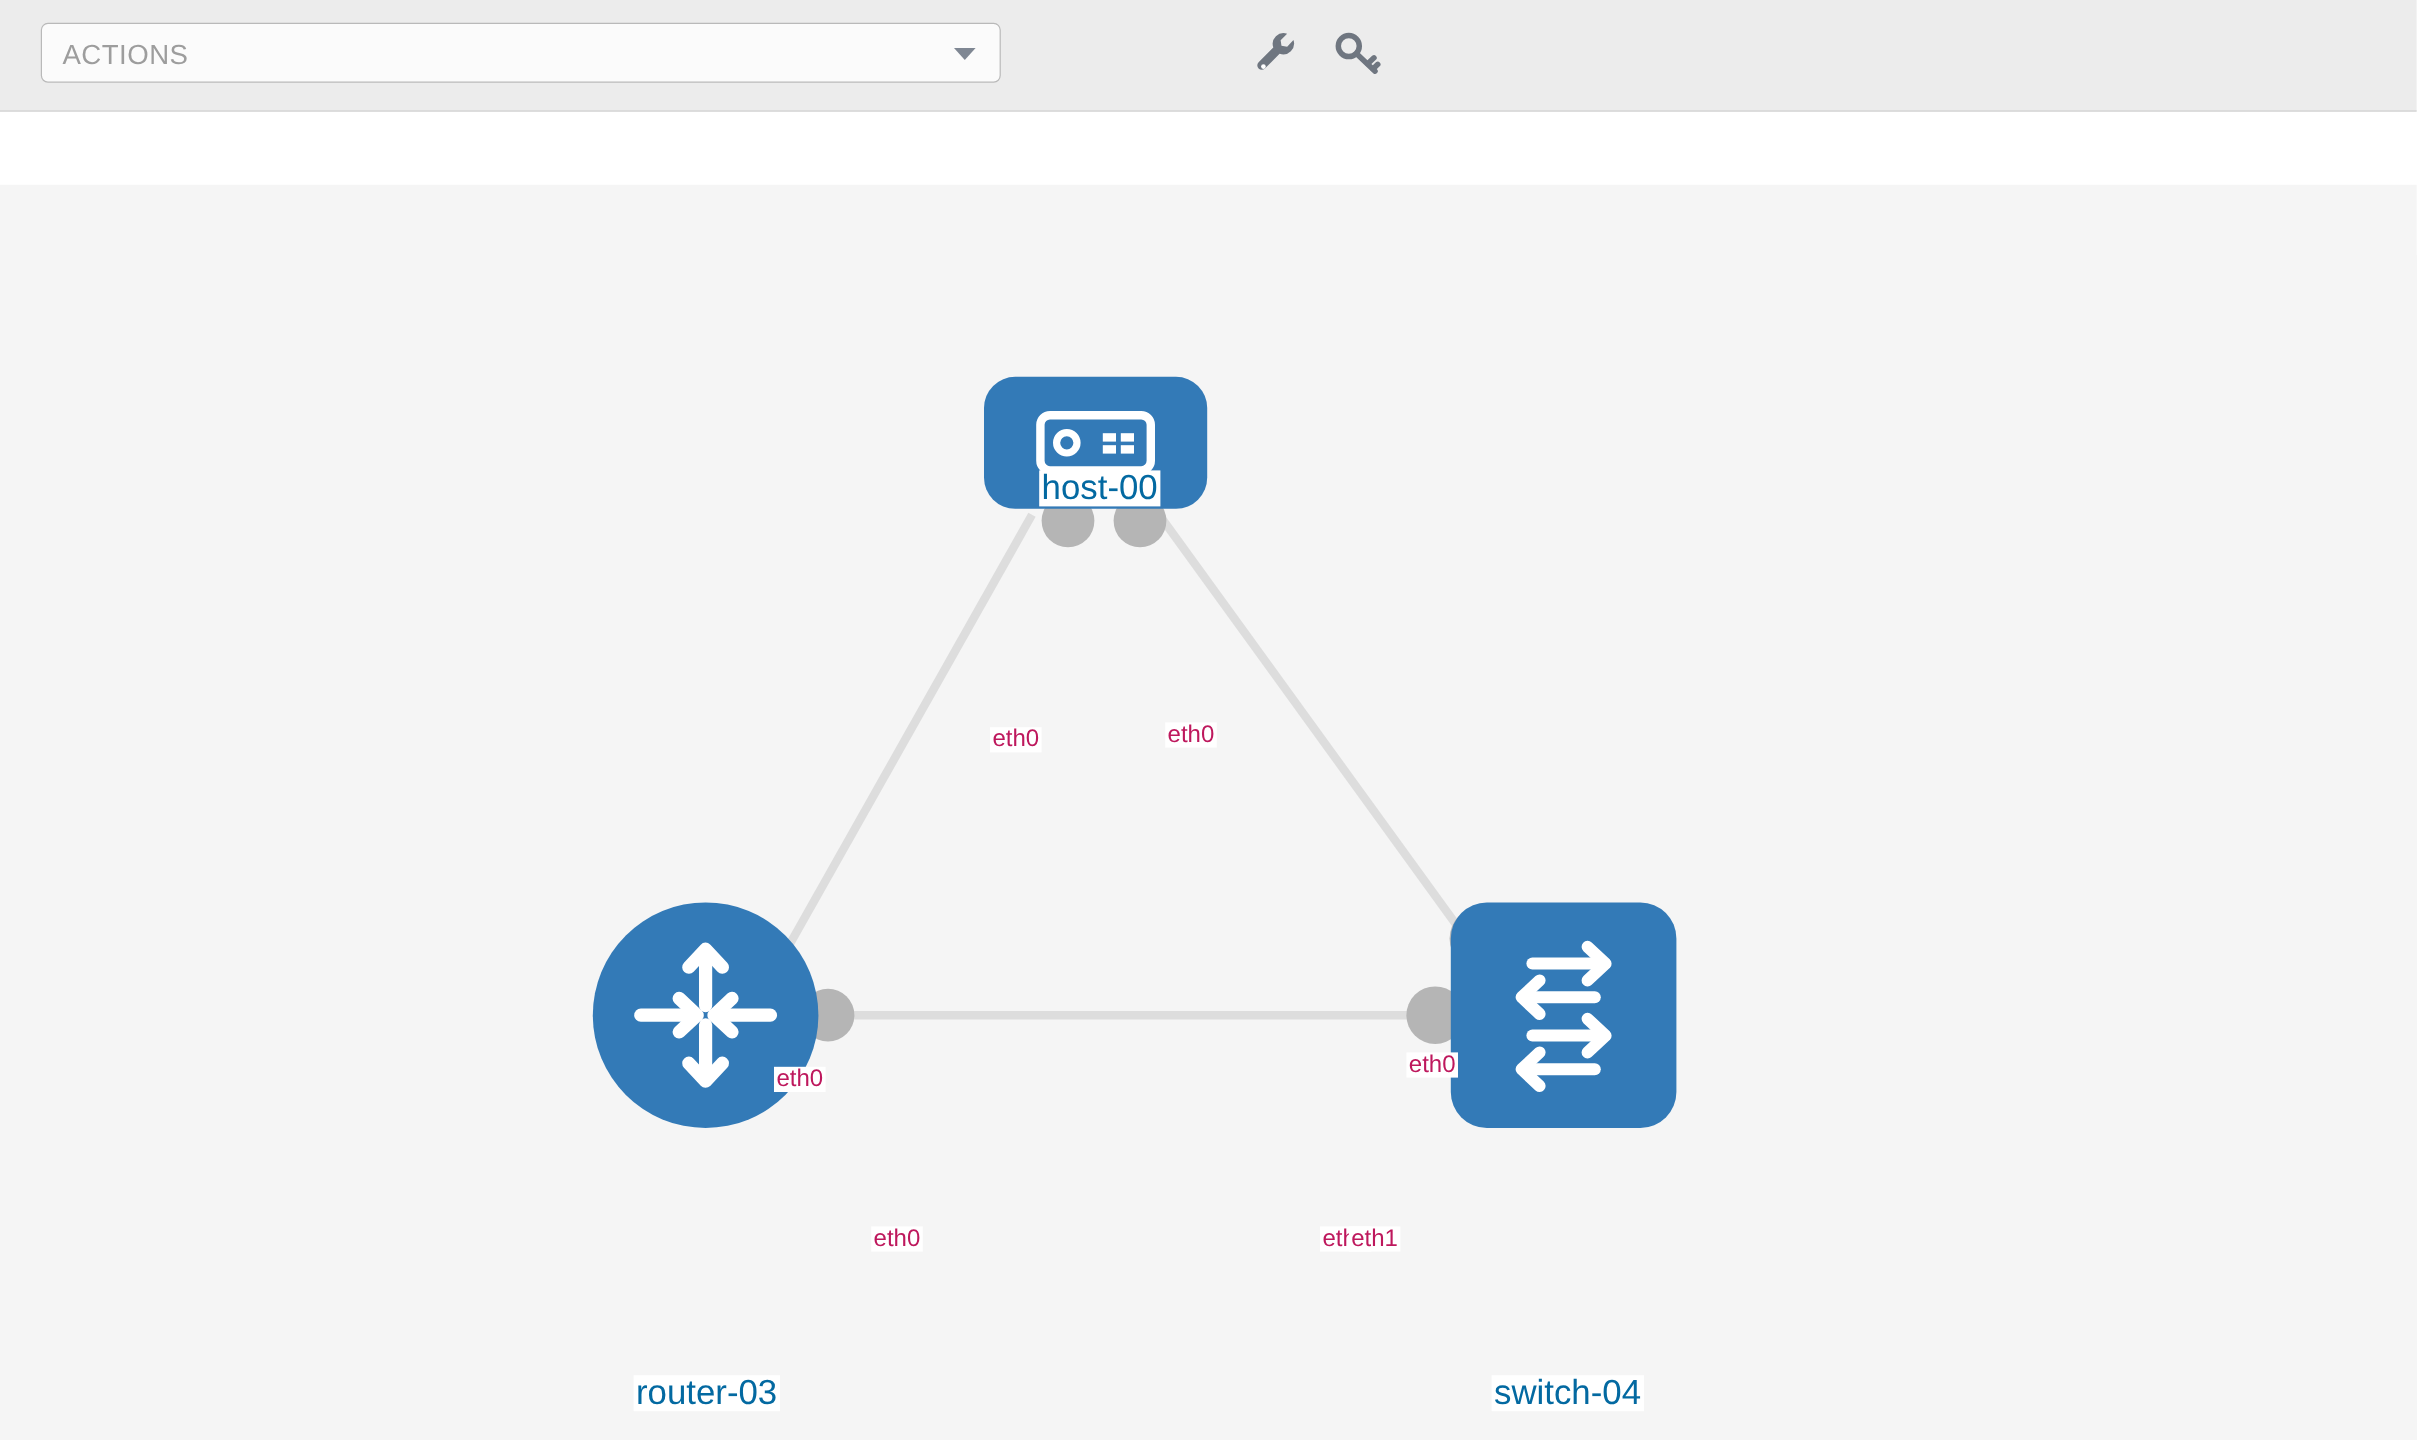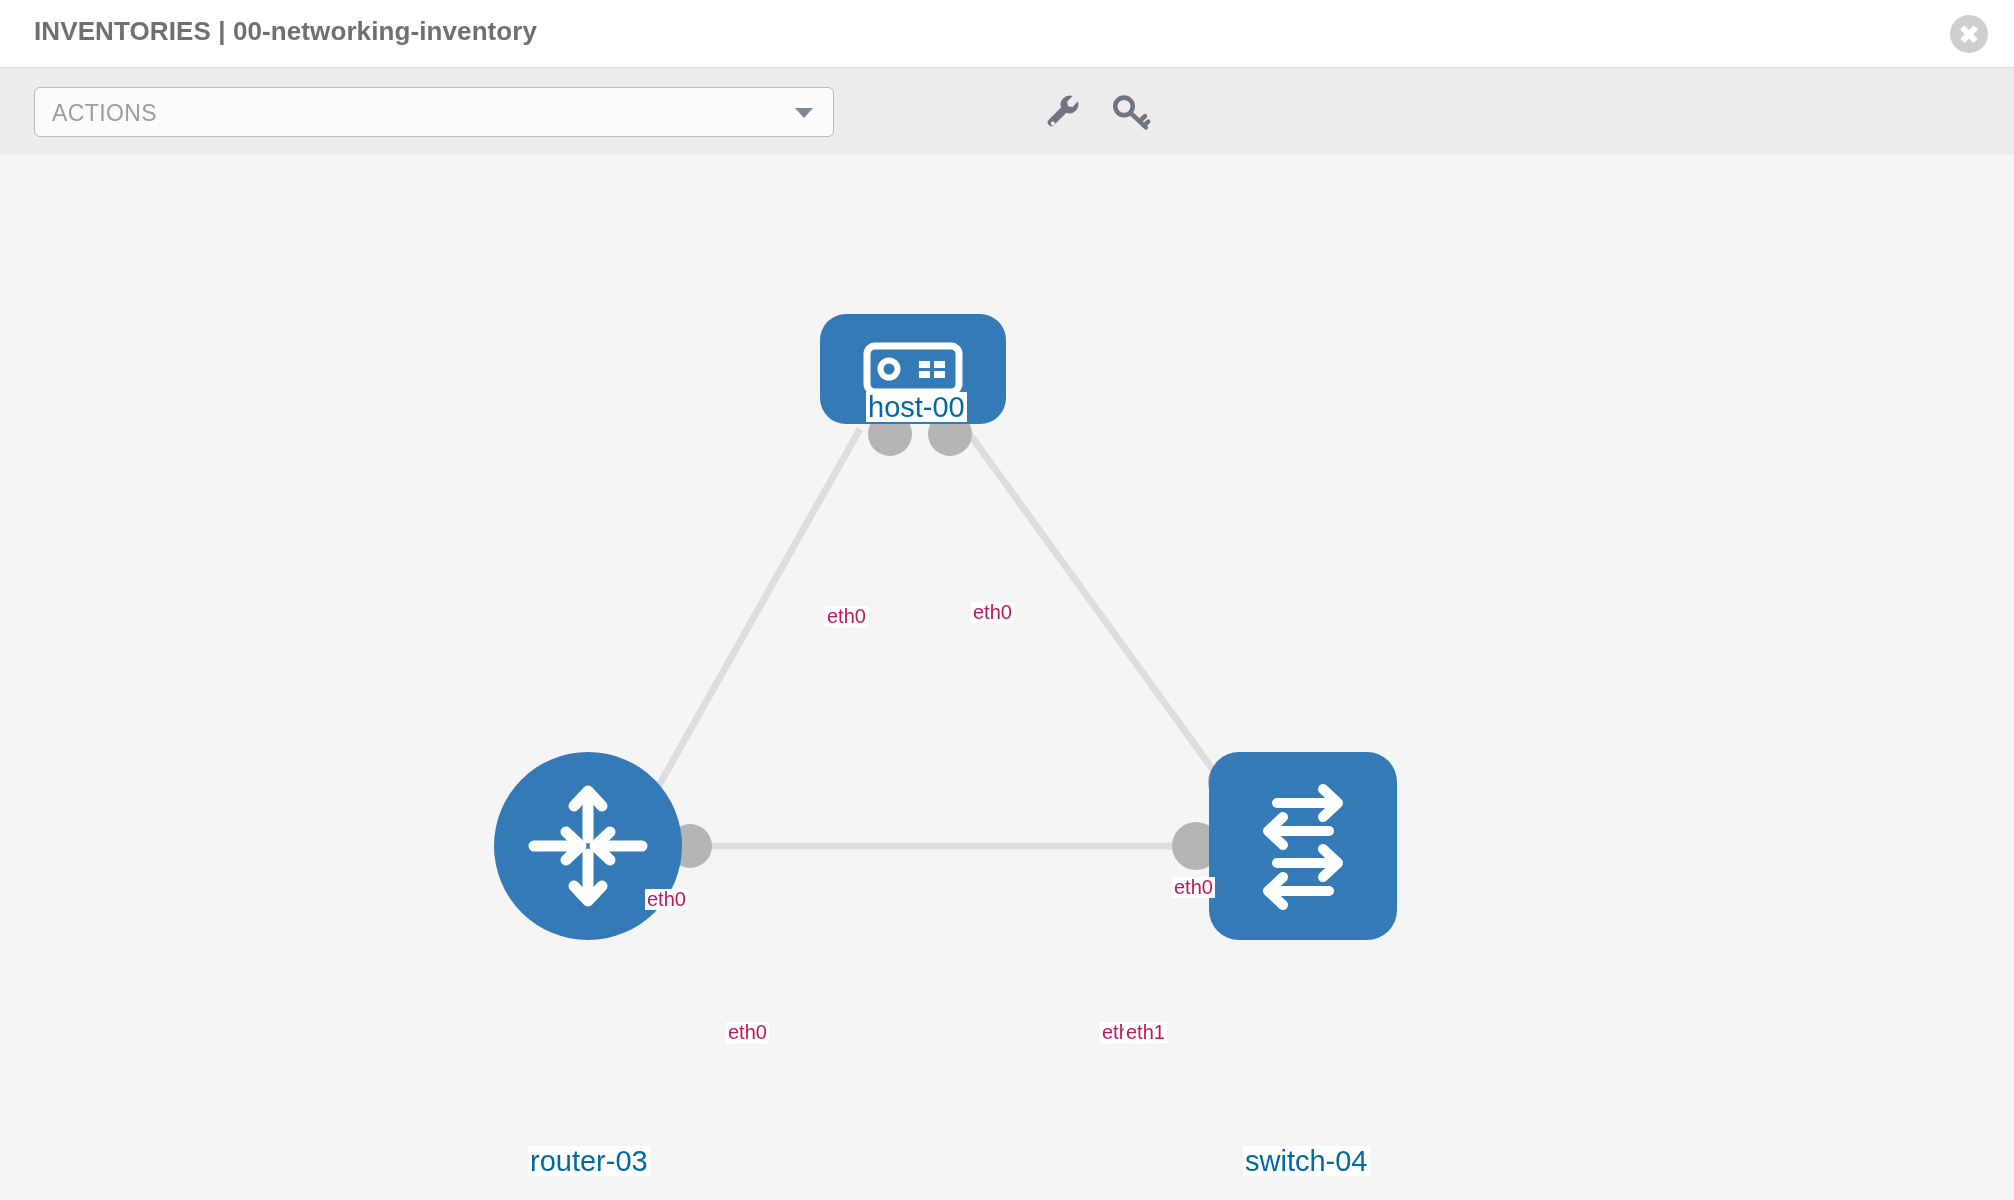--- a/index.html
+++ b/index.html
@@ -157,24 +157,20 @@
   .lbl-iface {
     font-size: 20px;
     color: #be185d;
   }
 </style>
 </head>
 <body>
 
 <div id="app">
 
-  <div class="header">
-    <div class="header-title">INVENTORIES | 00-networking-inventory</div>
-    <div class="close-btn"></div>
-  </div>
 
   <div class="toolbar">
 
     <div class="actions-select">
       <span class="actions-label">ACTIONS</span>
       <span class="caret"></span>
     </div>
 
     <div class="tool-icon icon-wrench">
       <svg viewBox="0 0 24 24">

